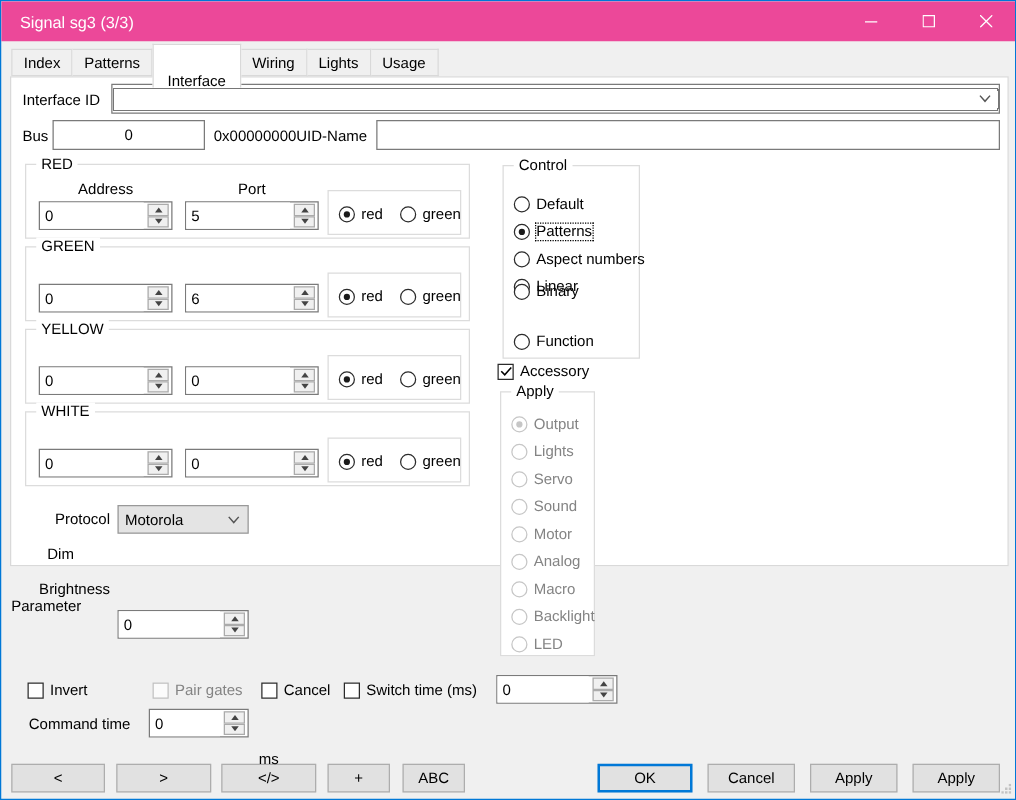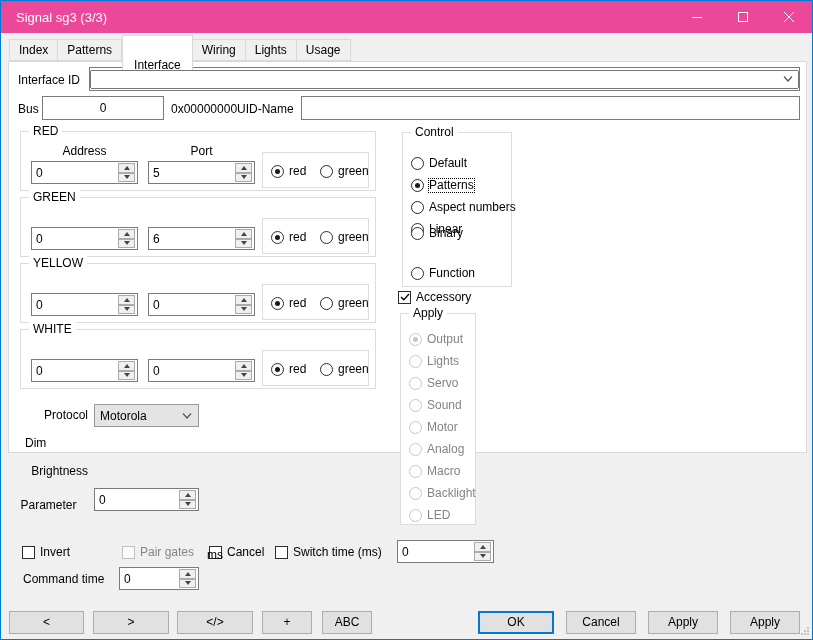--- a/index.html
+++ b/index.html
@@ -363,25 +363,25 @@
     </div>
 
     <span class="lab" style="left:0;top:346px;width:79px;text-align:right">Protocol</span>
     <div class="combo gray" style="left:85px;top:342px;width:105px;height:23px">
       <span class="val">Motorola</span>
       <svg class="chev" viewBox="0 0 10 8">
           <polyline points="1,1.5 5,6 9,1.5" fill="none" stroke="#555" stroke-width="1.2"></polyline>
         </svg>
     </div>
 
-    <span class="lab" style="left:16px;top:374px;width:79px;text-align:left">Dim</span>
+    <span class="lab" style="left:0;top:374px;width:79px;text-align:center">Dim</span>
 
     <span class="lab" style="left:0;top:402px;width:79px;text-align:right">Brightness</span>
 
-    <span class="lab" style="left:0;top:436px;width:79px;text-align:center">Parameter</span>
+    <span class="lab" style="left:0;top:416px;width:79px;text-align:left">Parameter</span>
     <div class="spinner" style="left:85px;top:426px;width:105px;height:23px">
       <input value="0" style="">
       <span class="spin">
           <span class="spin-btn">
             <i class="tri up"></i>
           </span>
           <span class="spin-btn">
             <i class="tri down"></i>
           </span>
         </span>
@@ -420,21 +420,21 @@
       <input value="0" style="">
       <span class="spin">
           <span class="spin-btn">
             <i class="tri up"></i>
           </span>
           <span class="spin-btn">
             <i class="tri down"></i>
           </span>
         </span>
     </div>
-    <span class="lab" style="left:198px;top:486px">ms</span>
+    <span class="lab" style="left:198px;top:538px">ms</span>
 
   </div>
 
   <div class="btn" style="left:8px;top:610px;width:75px">&lt;</div>
   <div class="btn" style="left:92px;top:610px;width:76px">&gt;</div>
   <div class="btn" style="left:176px;top:610px;width:76px">&lt;/&gt;</div>
   <div class="btn" style="left:261px;top:610px;width:50px">+</div>
   <div class="btn" style="left:321px;top:610px;width:50px">ABC</div>
 
   <div class="btn default" style="left:477px;top:610px;width:76px">OK</div>

